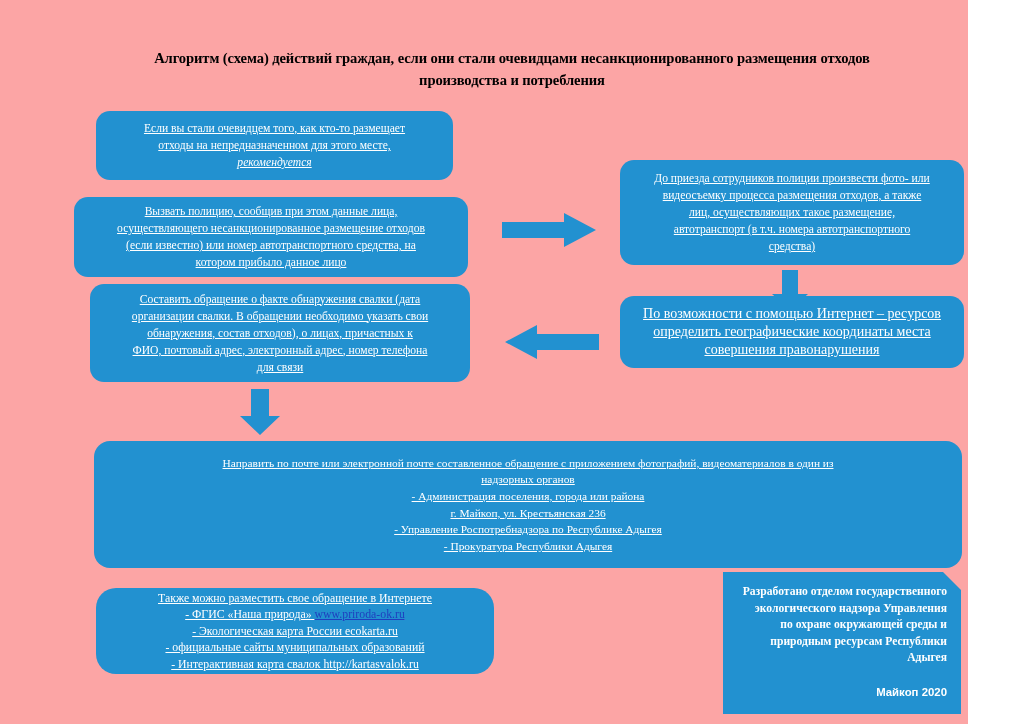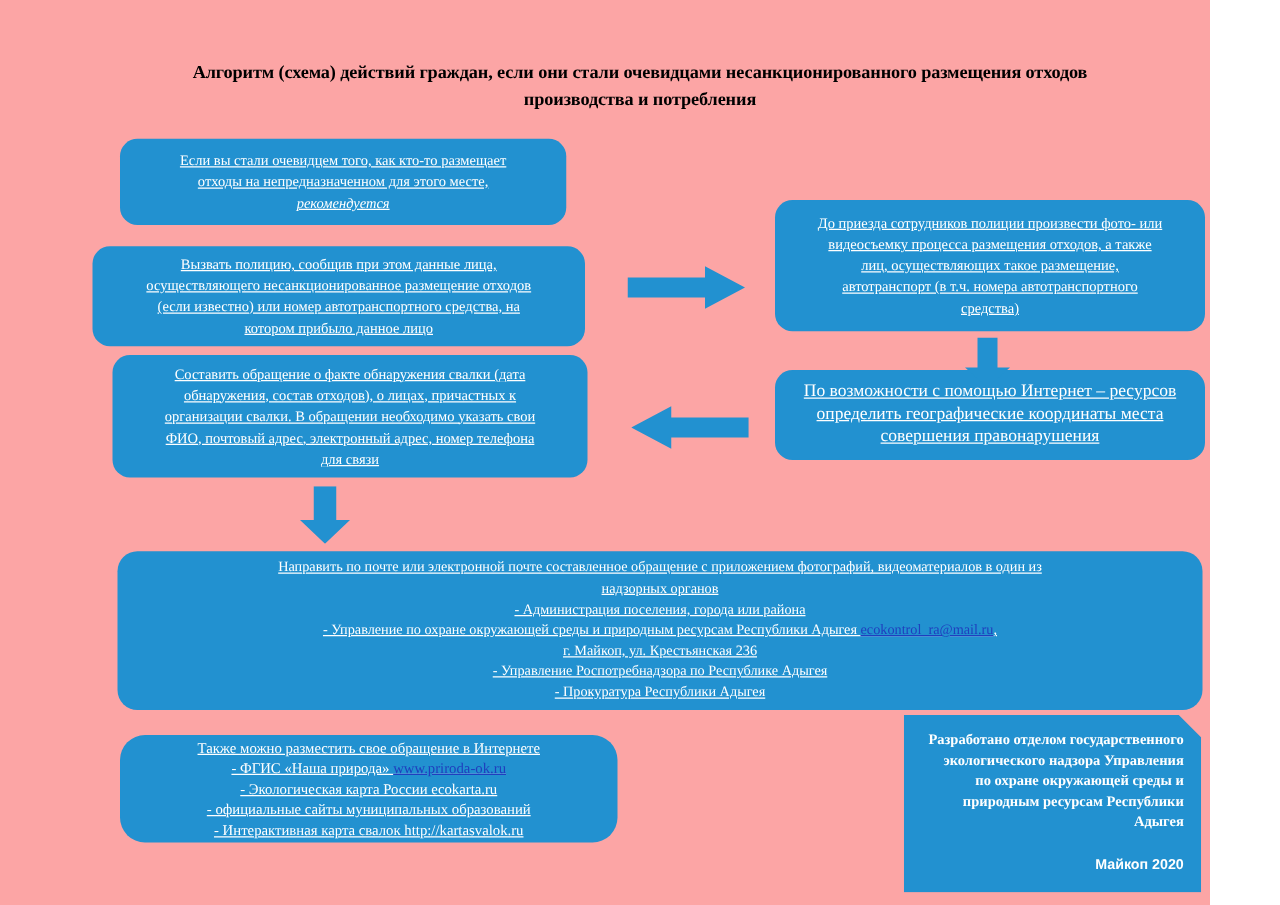--- a/index.html
+++ b/index.html
@@ -141,22 +141,22 @@
 
   <div class="flow-box" id="box-police">
     <p>Вызвать полицию, сообщив при этом данные лица,</p>
     <p>осуществляющего несанкционированное размещение отходов</p>
     <p>(если известно) или номер автотранспортного средства, на</p>
     <p>котором прибыло данное лицо</p>
   </div>
 
   <div class="flow-box" id="box-appeal">
     <p>Составить обращение о факте обнаружения свалки (дата</p>
+    <p>организации свалки. В обращении необходимо указать свои</p>
     <p>обнаружения, состав отходов), о лицах, причастных к</p>
-    <p>организации свалки. В обращении необходимо указать свои</p>
     <p>ФИО, почтовый адрес, электронный адрес, номер телефона</p>
     <p>для связи</p>
   </div>
 
   <div class="flow-box" id="box-photo">
     <p>До приезда сотрудников полиции произвести фото- или</p>
     <p>видеосъемку процесса размещения отходов, а также</p>
     <p>лиц, осуществляющих такое размещение,</p>
     <p>автотранспорт (в т.ч. номера автотранспортного</p>
     <p>средства)</p>
@@ -165,21 +165,20 @@
   <div class="flow-box" id="box-coords">
     <p>По возможности с помощью Интернет – ресурсов</p>
     <p>определить географические координаты места</p>
     <p>совершения правонарушения</p>
   </div>
 
   <div class="flow-box" id="box-send">
     <p>Направить по почте или электронной почте составленное обращение с приложением фотографий, видеоматериалов в один из</p>
     <p>надзорных органов</p>
     <p>- Администрация поселения, города или района</p>
-    <p><span>- Управление по охране окружающей среды и природным ресурсам Республики Адыгея </span><span class="link">ecokontrol_ra@mail.ru</span><span>,</span></p>
     <p>г. Майкоп, ул. Крестьянская 236</p>
     <p>- Управление Роспотребнадзора по Республике Адыгея</p>
     <p>- Прокуратура Республики Адыгея</p>
   </div>
 
   <div class="flow-box" id="box-internet">
     <p>Также можно разместить свое обращение в Интернете</p>
     <p><span>- ФГИС «Наша природа» </span><span class="link">www.priroda-ok.ru</span></p>
     <p>- Экологическая карта России ecokarta.ru</p>
     <p>- официальные сайты муниципальных образований</p>

